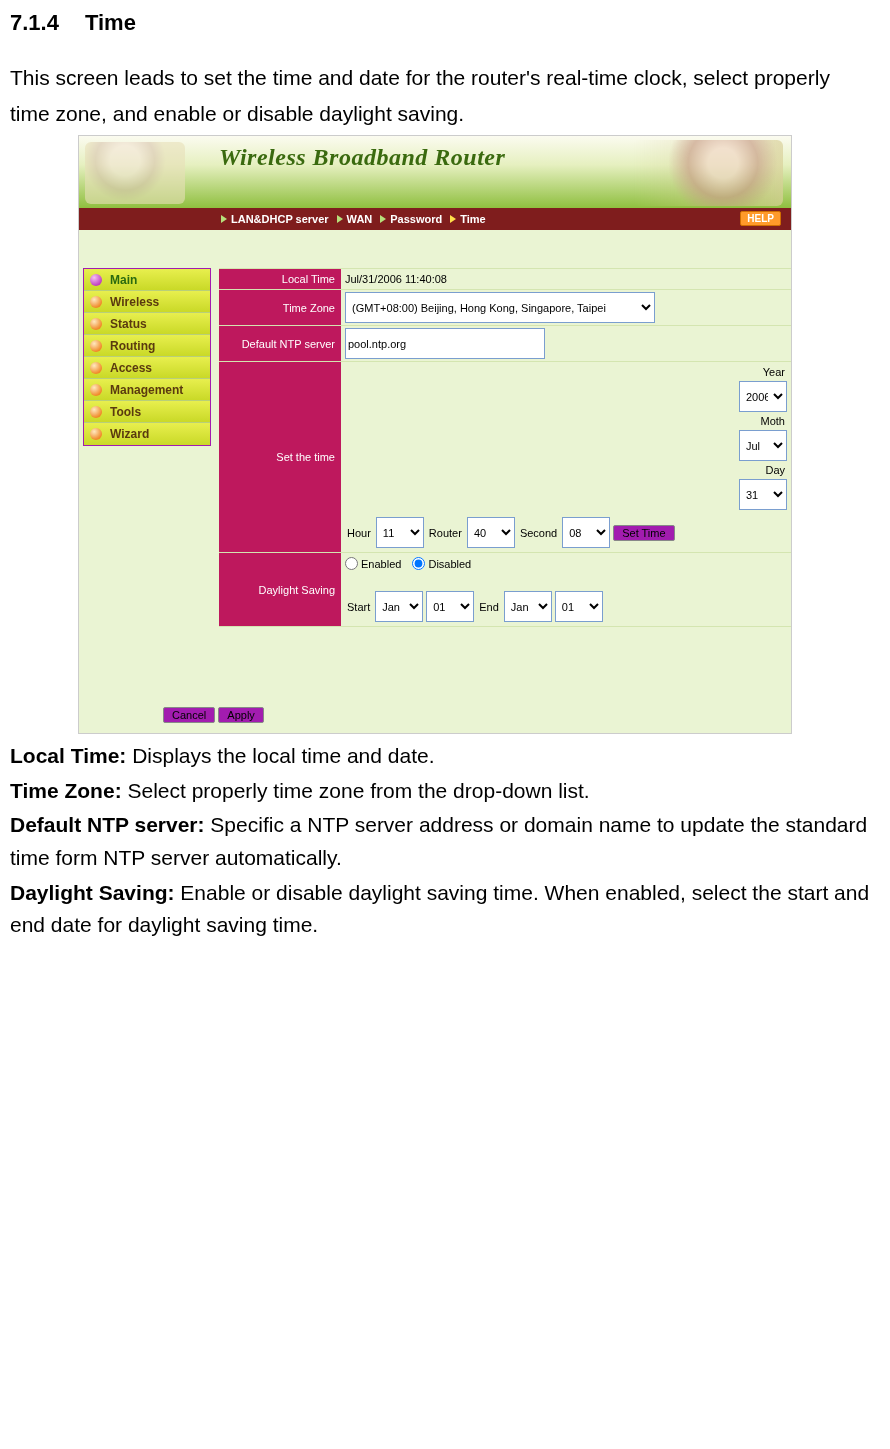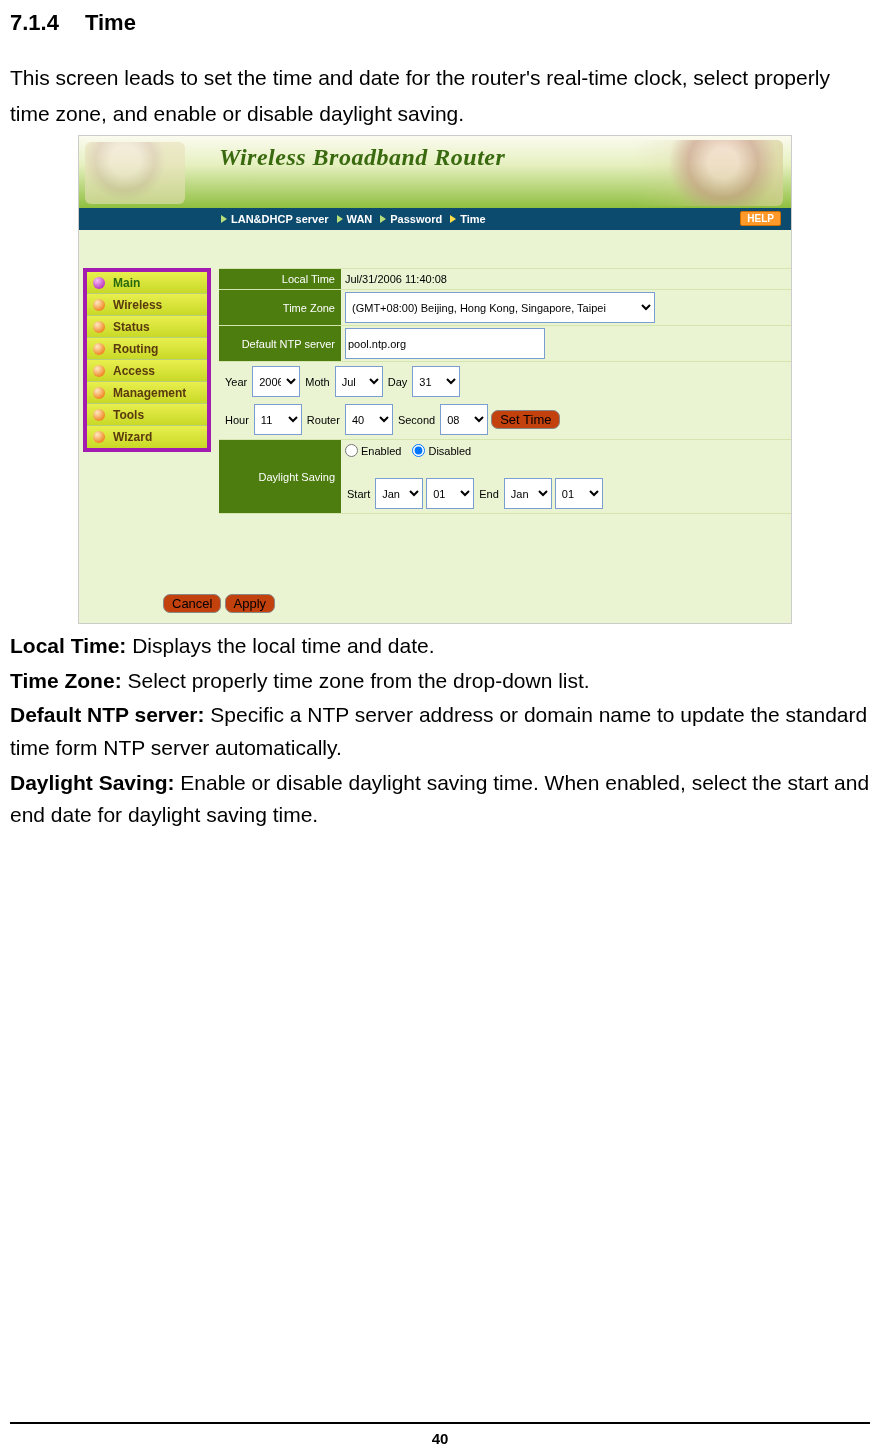--- a/index.html
+++ b/index.html
@@ -64,21 +64,21 @@
   .banner-person-r {
     position: absolute;
     right: 8px; top: 4px; width: 150px; height: 66px;
     background: radial-gradient(circle at 60% 35%, #f2d8c8 15%, #c9a089 35%, transparent 55%),
                 linear-gradient(90deg, transparent, #d9d09a);
     border-radius: 6px;
     opacity: 0.7;
   }
   .navbar {
     height: 22px;
-    background: #0c4a6e;
+    background: #7f1d1d;
     display: flex;
     align-items: center;
     padding-left: 142px;
     position: relative;
     color: #fff;
     font-size: 11px;
     font-weight: bold;
   }
   .nav-item {
     display: inline-flex;
@@ -112,21 +112,21 @@
     background: #eaf4d3;
   }
   .sidebar {
     width: 140px;
     padding-top: 38px;
     background: #eaf4d3;
   }
   .menu {
     margin-left: 4px;
     width: 128px;
-    border: 4px solid #a21caf;
+    border: 1px solid #a21caf;
   }
   .menu-item {
     height: 22px;
     display: flex;
     align-items: center;
     background: linear-gradient(180deg, #e8ef4e 0%, #c9d927 100%);
     border-bottom: 1px solid #b8cf7a;
     font-weight: bold;
     font-size: 12px;
     color: #5a3a0f;
@@ -149,21 +149,21 @@
     padding: 38px 0 10px 0;
   }
   .form-row {
     display: flex;
     align-items: center;
     border-bottom: 1px solid #d4e5b0;
   }
   .form-row:first-child { border-top: 1px solid #d4e5b0; }
   .row-label {
     width: 122px;
-    background: #4d7c0f;
+    background: #be185d;
     color: #fff;
     font-size: 11px;
     text-align: right;
     padding: 4px 6px 4px 0;
     align-self: stretch;
     display: flex;
     align-items: center;
     justify-content: flex-end;
   }
   .row-val {
@@ -181,24 +181,24 @@
     border: 1px solid #7a9ecf;
     background: #fff;
     height: 31px;
     padding: 0 2px;
   }
   .sel-wide { width: 310px; }
   .txt-ntp { width: 200px; }
   .sel-sm { width: 48px; }
   .inline-lbl { font-size: 11px; margin: 0 2px; }
   .btn-sm {
-    font-size: 13px;
+    font-size: 11px;
     border: 1px solid #888;
-    background: #c2410c;
-    border-radius: 7px;
+    background: #a21caf;
+    border-radius: 2px;
     padding: 1px 8px;
     cursor: pointer;
   }
   .radio-wrap {
     display: inline-flex;
     align-items: center;
     margin-right: 8px;
   }
   input[type=radio] { width:13px; height:13px; margin-right:3px; }
   .ds-block { display:flex; flex-direction: column; gap:19px; }
@@ -320,22 +320,23 @@
         </div>
 
         <div class="form-row">
           <div class="row-label">Default NTP server</div>
           <div class="row-val">
             <input type="text" class="txt-ntp" value="pool.ntp.org" style="">
           </div>
         </div>
 
         <div class="form-row">
+          <div class="row-label">Set the time</div>
           <div class="row-val tall">
-            <div style="display:flex;align-items:center;gap:3px;flex-wrap:wrap;width:100%;">
+            <div style="display:flex;align-items:flex-end;gap:3px;flex-wrap:wrap;width:100%;flex-direction:column;">
               <span class="inline-lbl">Year</span>
               <select class="sel-sm"><option>2006</option></select>
               <span class="inline-lbl">Moth</span>
               <select class="sel-sm"><option>Jul</option></select>
               <span class="inline-lbl">Day</span>
               <select class="sel-sm"><option>31</option></select>
             </div>
             <div style="display:flex;align-items:center;gap:3px;flex-wrap:wrap;width:100%;margin-top:4px;">
               <span class="inline-lbl">Hour</span>
               <select class="sel-sm"><option>11</option></select>

